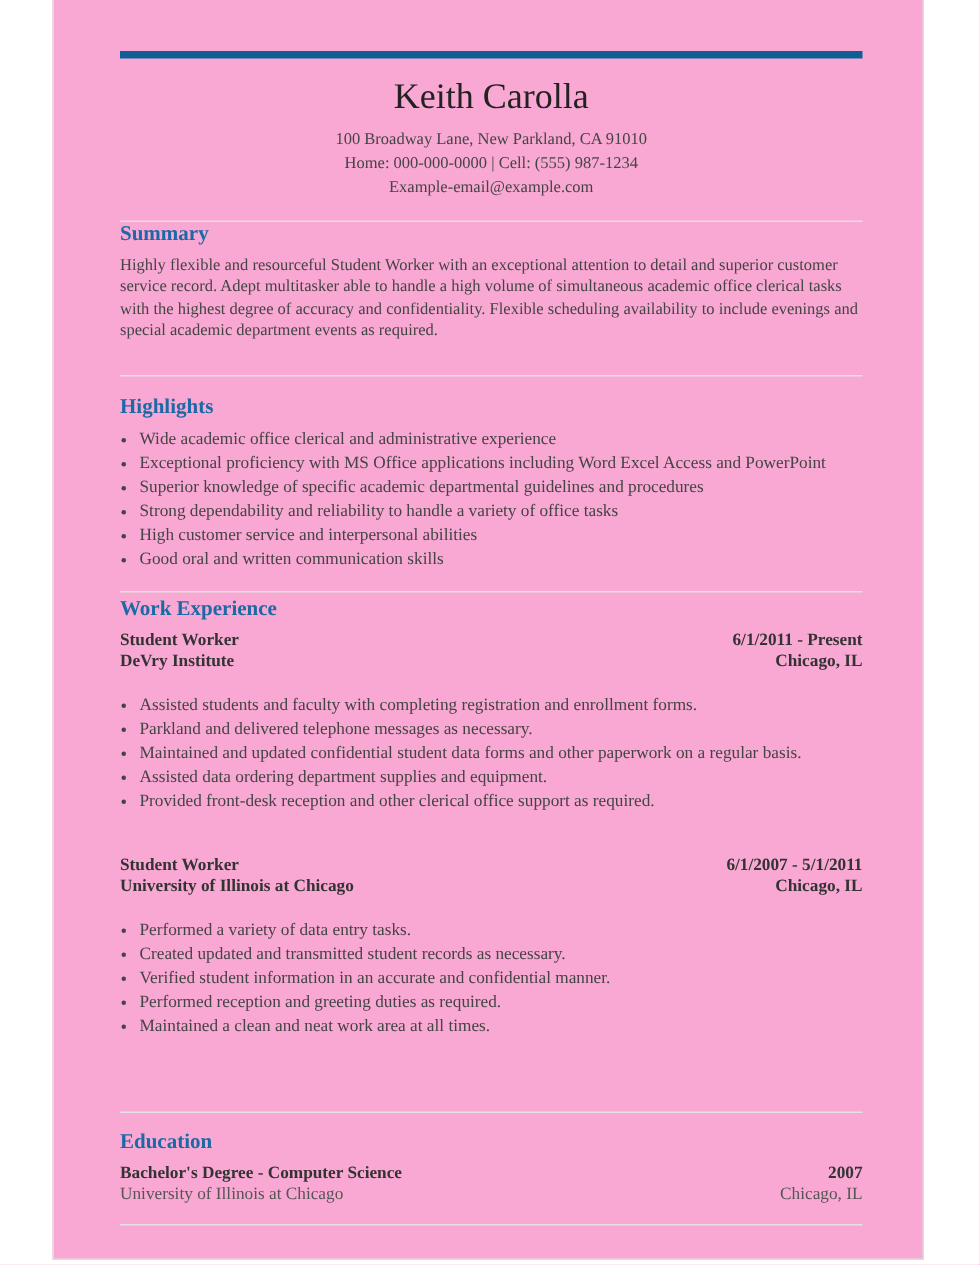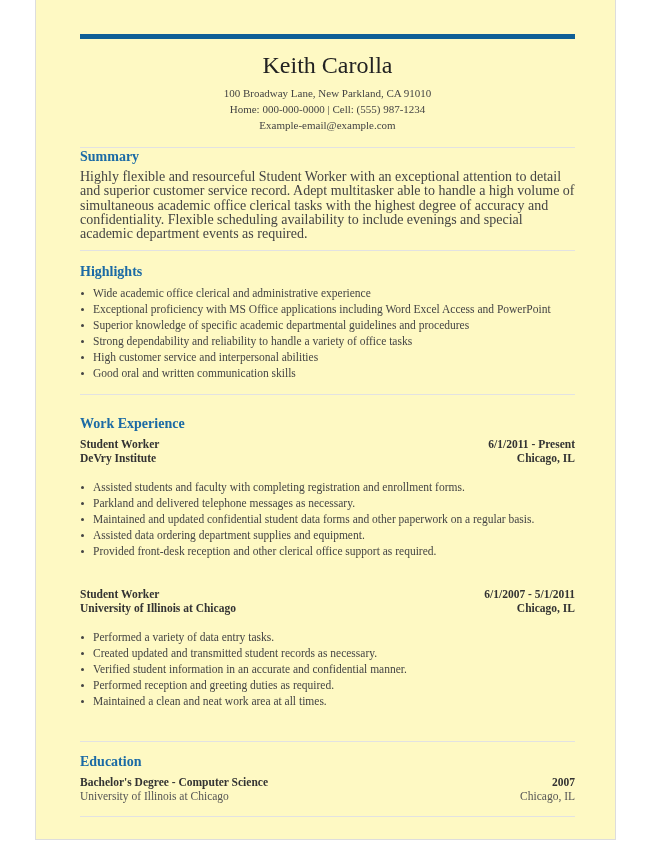--- a/index.html
+++ b/index.html
@@ -18,21 +18,21 @@
     .page {
       position: absolute;
       left: 35px;
       top: 0;
       width: 581px;
       height: 840px;
       border-left: 1px solid #dddddd;
       border-right: 1px solid #dddddd;
       border-bottom: 1px solid #dddddd;
       box-sizing: border-box;
-      background: #fef9c3;
+      background: #f9a8d4;
     }
     .content {
       position: absolute;
       left: 44px;
       width: 495px;
       top: 0;
     }
     .top-bar {
       position: absolute;
       top: 34px;
@@ -77,21 +77,21 @@
     .section-title {
       font-family: "Liberation Serif", serif;
       font-weight: bold;
       font-size: 14px;
       color: #1b6aa5;
       margin: 0 0 4px 0;
       line-height: 18px;
     }
     .para {
       font-family: "Liberation Serif", serif;
-      font-size: 14px;
+      font-size: 11px;
       line-height: 14.3px;
       color: #444444;
       margin: 0;
     }
     ul.bullets {
       list-style: none;
       margin: 0;
       padding: 0;
     }
     ul.bullets li {
@@ -159,21 +159,21 @@
         <li><span class="dot"></span><span>Exceptional proficiency with MS Office applications including Word Excel Access and PowerPoint</span></li>
         <li><span class="dot"></span><span>Superior knowledge of specific academic departmental guidelines and procedures</span></li>
         <li><span class="dot"></span><span>Strong dependability and reliability to handle a variety of office tasks</span></li>
         <li><span class="dot"></span><span>High customer service and interpersonal abilities</span></li>
         <li><span class="dot"></span><span>Good oral and written communication skills</span></li>
       </ul>
     </div>
 
     <div class="divider" style="top:394px"></div>
 
-    <div class="section" style="top:415px">
+    <div class="section" style="top:398px">
       <h2 class="section-title">Work Experience</h2>
 
       <div class="job">
         <div class="job-head">
           <div class="job-row">
             <span>Student Worker</span>
             <span>6/1/2011 - Present</span>
           </div>
           <div class="job-row">
             <span>DeVry Institute</span>

